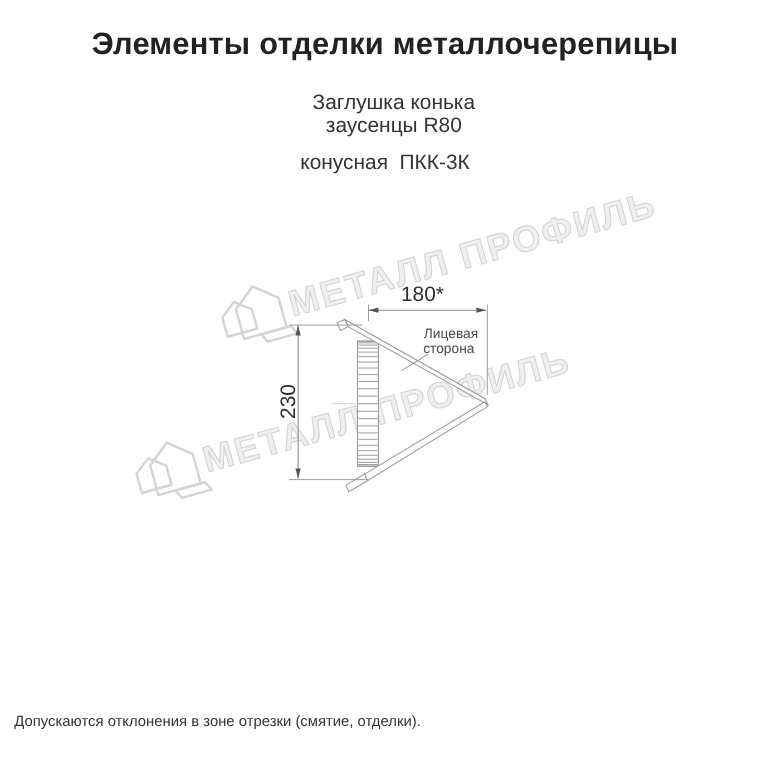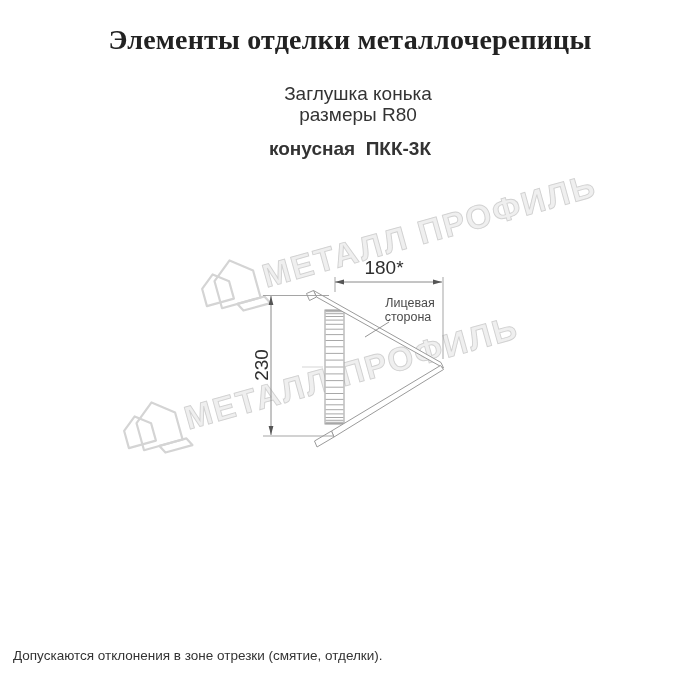--- a/index.html
+++ b/index.html
@@ -1,39 +1,39 @@
 <!DOCTYPE html>
 <html><head>
 <meta charset="utf-8">
 <style>
   * { margin:0; padding:0; box-sizing:border-box; }
   html,body { width:700px; height:700px; }
   body { font-family:"Liberation Sans", sans-serif; background:#ffffff; position:relative; overflow:hidden; }
   .page { position:absolute; inset:0; background:#ffffff; }
   .title { position:absolute; top:24px; left:0; right:0; text-align:center;
-           font-size:28px; font-weight:700; color:#222222; letter-spacing:0.2px;font-family:Liberation Serif, serif; }
+           font-size:28px; font-weight:700; color:#222222; letter-spacing:0.2px; }
   .subtitle { position:absolute; top:83px; left:16px; right:0; text-align:center;
               font-size:19px; font-weight:400; color:#333333; line-height:21px; }
   .product-code { position:absolute; top:138px; left:0; right:0; text-align:center;
-                  font-size:19px; font-weight:700; color:#333333; white-space:pre; }
+                  font-size:19px; font-weight:400; color:#333333; white-space:pre; }
   .drawing-svg { position:absolute; left:0; top:0; width:700px; height:700px; }
   .footer-notes { position:absolute; left:13px; top:648px; font-size:13.5px;
                   color:#333333; line-height:16.5px; }
   svg text { font-family:"Liberation Sans", sans-serif; }
 </style>
 </head>
 <body>
 
 <div class="page">
 
   <div class="title">Элементы отделки металлочерепицы</div>
 
   <div class="subtitle">
     <div>Заглушка конька</div>
-    <div>размеры R80</div>
+    <div>заусенцы R80</div>
   </div>
 
   <div class="product-code">конусная  ПКК-3К</div>
 
   <svg class="drawing-svg" viewBox="0 0 700 700">
 
     <g opacity="0.85">
       <g transform="translate(208,310) rotate(-15.5)">
         <g fill="none" stroke="#cdcdcd" stroke-width="2.2" stroke-linejoin="round">
           <path d="M0,-4 L0,-22 L14,-33 L28,-22 L28,-4 Z"></path>

